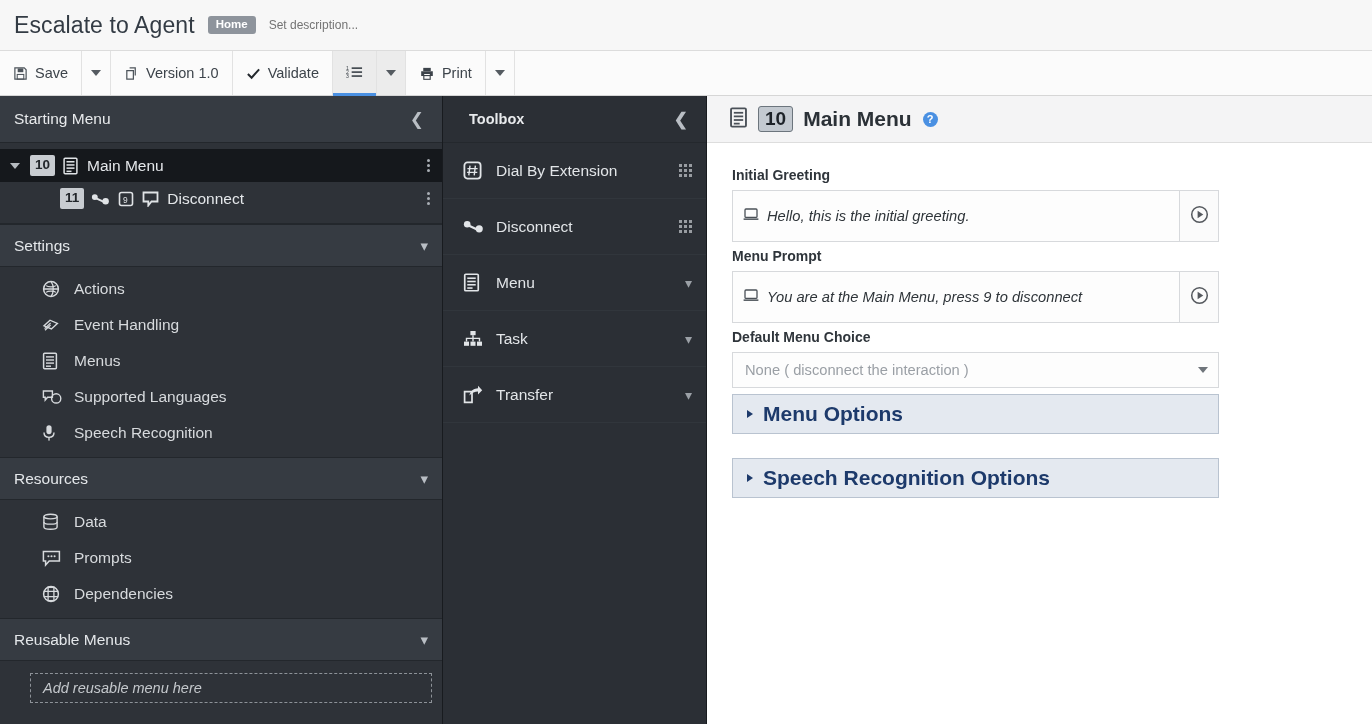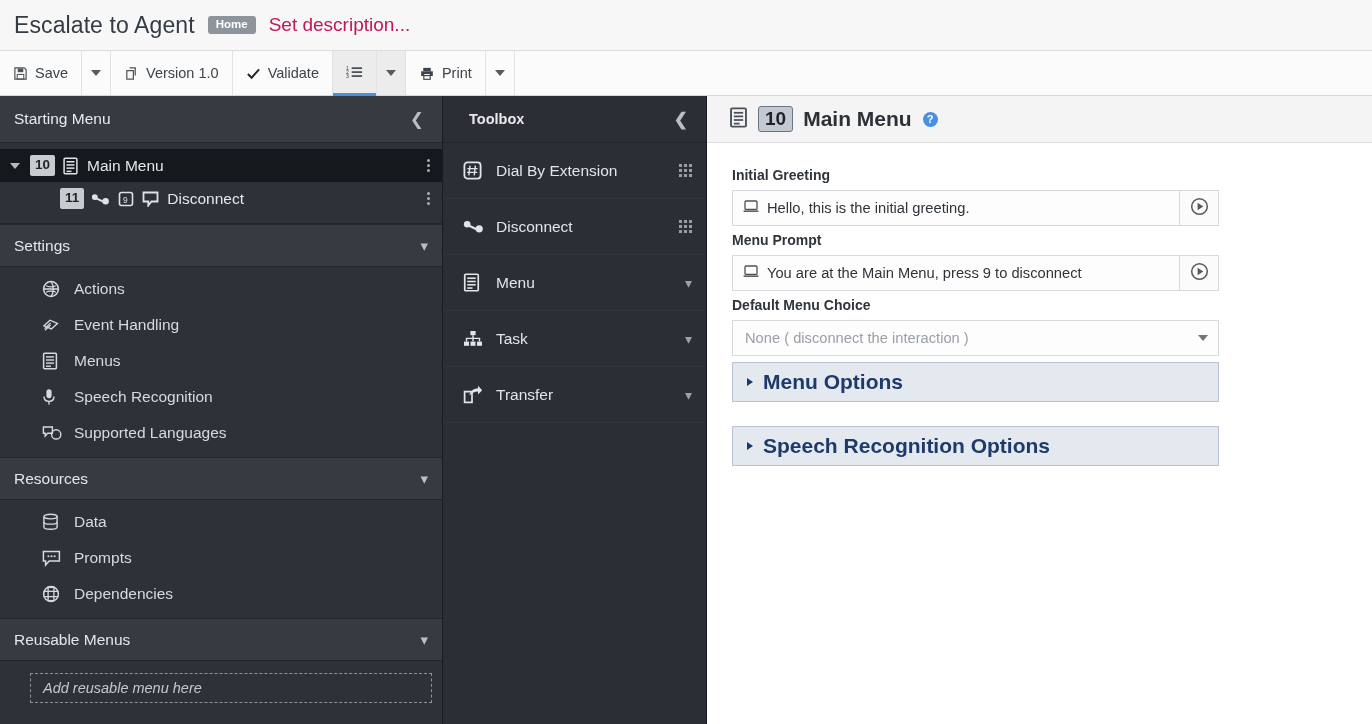--- a/index.html
+++ b/index.html
@@ -24,21 +24,21 @@
     letter-spacing: .1px;
   }
   .home-badge {
     margin-left: 13px;
     background: #8e949c; color: #ffffff;
     font-size: 11.5px; font-weight: bold;
     padding: 3px 8px 3px 8px; border-radius: 3px;
     line-height: 1;
   }
   .desc-placeholder {
-    margin-left: 13px; color: #be185d; font-size: 19px;
+    margin-left: 13px; color: #737373; font-size: 12px;
   }
 
   
   .toolbar {
     height: 45px; flex: 0 0 45px;
     background: #fbfbfb;
     display: flex; align-items: stretch;
     border-bottom: 1px solid #d6d6d6;
   }
   .tb-btn {
@@ -209,21 +209,21 @@
     font-size: 11px; font-weight: bold;
     display: flex; align-items: center; justify-content: center;
     cursor: pointer; margin-left: 1px;
   }
   .main-body { flex: 1; padding: 24px 22px 0 25px; overflow: auto; }
   .field { margin-bottom: 6px; max-width: 487px; }
   .field-label {
     font-size: 14px; font-weight: bold; color: #2f353b;
     margin-bottom: 7px;
   }
-  .input-wrap { display: flex; height: 36px; }
+  .input-wrap { display: flex; height: 52px; font-style: italic; }
   .text-input {
     flex: 1; border: 1px solid #d7d9dc; border-right: none;
     background: #fdfdfd;
     display: flex; align-items: center; gap: 8px;
     padding: 0 10px; font-size: 14.7px; color: #2e3439;
     overflow: hidden; white-space: nowrap;
     cursor: text;
   }
   .play-btn {
     width: 40px; border: 1px solid #d7d9dc; background: #fbfbfb;
@@ -443,36 +443,36 @@
                 <rect x="4" y="4.2" width="8" height="1.4" fill="#d7dadd"></rect>
                 <rect x="4" y="7.3" width="8" height="1.4" fill="#d7dadd"></rect>
                 <rect x="4" y="10.4" width="8" height="1.4" fill="#d7dadd"></rect>
                 <rect x="4" y="13.5" width="5" height="1.4" fill="#d7dadd"></rect>
               </svg>
           </span>
           <span>Menus</span>
         </div>
         <div class="nav-item">
           <span class="ni-icon">
+            <svg width="20" height="17" viewBox="0 0 20 17">
+                <path d="M1.4 2h9v6.2H5.6L3.2 11V8.2H1.4z" fill="none" stroke="#d7dadd" stroke-width="1.4"></path>
+                <circle cx="14.2" cy="9.4" r="4.6" fill="none" stroke="#d7dadd" stroke-width="1.4"></circle>
+              </svg>
+          </span>
+          <span>Supported Languages</span>
+        </div>
+        <div class="nav-item">
+          <span class="ni-icon">
             <svg width="14" height="18" viewBox="0 0 14 18">
                 <rect x="4.4" y="1.2" width="5.2" height="9" rx="2.6" fill="#d7dadd"></rect>
                 <path d="M2 8.6c0 3 2.2 4.8 5 4.8s5-1.8 5-4.8" fill="none" stroke="#d7dadd" stroke-width="1.4"></path>
                 <rect x="6.3" y="13.4" width="1.4" height="3.2" fill="#d7dadd"></rect>
               </svg>
           </span>
           <span>Speech Recognition</span>
-        </div>
-        <div class="nav-item">
-          <span class="ni-icon">
-            <svg width="20" height="17" viewBox="0 0 20 17">
-                <path d="M1.4 2h9v6.2H5.6L3.2 11V8.2H1.4z" fill="none" stroke="#d7dadd" stroke-width="1.4"></path>
-                <circle cx="14.2" cy="9.4" r="4.6" fill="none" stroke="#d7dadd" stroke-width="1.4"></circle>
-              </svg>
-          </span>
-          <span>Supported Languages</span>
         </div>
       </div>
 
       <div class="sect-header">
         <span class="sh-title">Resources</span>
         <span class="chev-dn">▾</span>
       </div>
       <div class="sect-body">
         <div class="nav-item">
           <span class="ni-icon">

